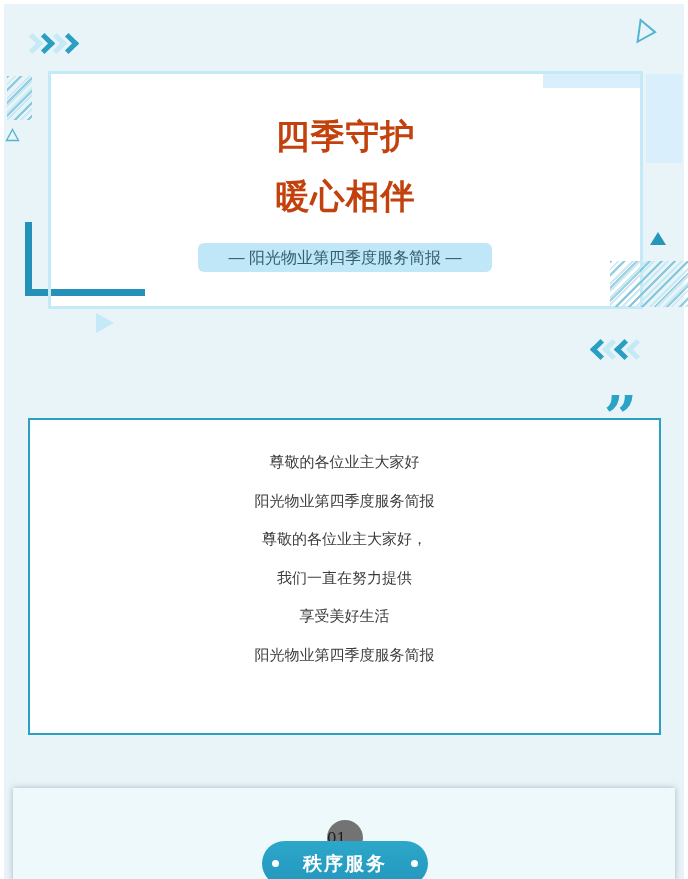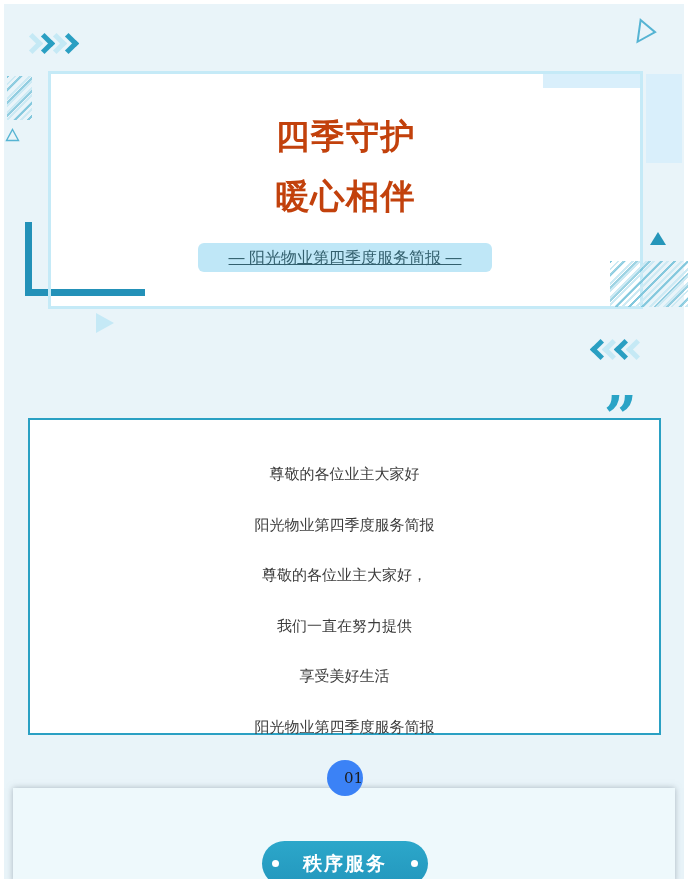--- a/index.html
+++ b/index.html
@@ -34,43 +34,43 @@
   .title-box-fill{position:absolute;left:48px;top:71px;width:595px;height:238px;background:#ffffff;z-index:1;}
   .deco-band{position:absolute;left:543px;top:74px;width:100px;height:14px;background:#d9effb;z-index:2;}
   .deco-block{position:absolute;left:646px;top:74px;width:36px;height:89px;background:#d9effb;z-index:2;}
   .title-box-border{position:absolute;left:48px;top:71px;width:595px;height:238px;
     border:3px solid #c5eaf7;box-sizing:border-box;z-index:3;pointer-events:none;}
   .title-line{position:absolute;left:48px;width:595px;text-align:center;
     font-size:34px;font-weight:bold;color:#c2410c;letter-spacing:1px;z-index:4;}
   .title-line1{top:114px;}
   .title-line2{top:174px;}
   .subtitle-pill{position:absolute;left:198px;top:243px;width:294px;height:29px;background:#bfe7f7;
-    border-radius:6px;color:#33606e;font-size:16px;line-height:29px;text-align:center;z-index:4;text-decoration:underline;}
+    border-radius:6px;color:#33606e;font-size:16px;line-height:29px;text-align:center;z-index:4;}
 
   
   .bracket-v{position:absolute;left:25px;top:222px;width:7px;height:74px;background:#2391b8;z-index:2;}
   .bracket-h{position:absolute;left:25px;top:289px;width:120px;height:7px;background:#2391b8;z-index:2;}
   .tri-right-light{position:absolute;left:96px;top:313px;width:0;height:0;
     border-left:18px solid #c5e9f6;border-top:10px solid transparent;border-bottom:10px solid transparent;z-index:2;}
   .tri-up-teal{position:absolute;left:650px;top:232px;width:0;height:0;
     border-bottom:13px solid #2696ba;border-left:8px solid transparent;border-right:8px solid transparent;z-index:2;}
 
   
   .quote-box{position:absolute;left:28px;top:418px;width:633px;height:317px;background:#ffffff;
     border:2px solid #2aa0c3;box-sizing:border-box;z-index:1;}
   .quote-mark{position:absolute;right:22px;top:-32px;font-family:"DejaVu Serif",serif;font-weight:bold;
     font-size:58px;line-height:1;color:#2aa3c6;z-index:3;}
   .intro-lines{padding-top:23px;}
-  .intro-lines p{margin:12px;line-height:38.5px;font-size:15px;color:#3c3c3c;text-align:center;}
+  .intro-lines p{margin:0;line-height:38.5px;font-size:15px;color:#3c3c3c;text-align:center;}
 
   
   .bottom-card{position:absolute;left:13px;top:788px;width:662px;height:95px;background:#eef9fc;
     box-shadow:0 0 6px rgba(115,132,142,.55);z-index:1;}
-  .num-circle{position:absolute;left:327px;top:760px;width:36px;height:36px;border-radius:50%;
-    background:#3b82f6;text-align:right;line-height:36px;font-family:"DejaVu Serif",serif;
+  .num-circle{position:absolute;left:327px;top:820px;width:36px;height:36px;border-radius:50%;
+    background:#737373;text-align:left;line-height:36px;font-family:"DejaVu Serif",serif;
     font-size:15px;color:#1d1d1d;z-index:2;}
   .pill-btn{position:absolute;left:262px;top:841px;width:166px;height:45px;border-radius:23px;
     background:linear-gradient(180deg,#2ca7ca,#2397bd);display:flex;align-items:center;justify-content:center;
     gap:24px;color:#ffffff;font-size:19px;font-weight:bold;letter-spacing:2px;z-index:2;}
   .dot{width:7px;height:7px;border-radius:50%;background:#ffffff;}
 </style>
 </head>
 <body>
 
 <div class="page-container">

